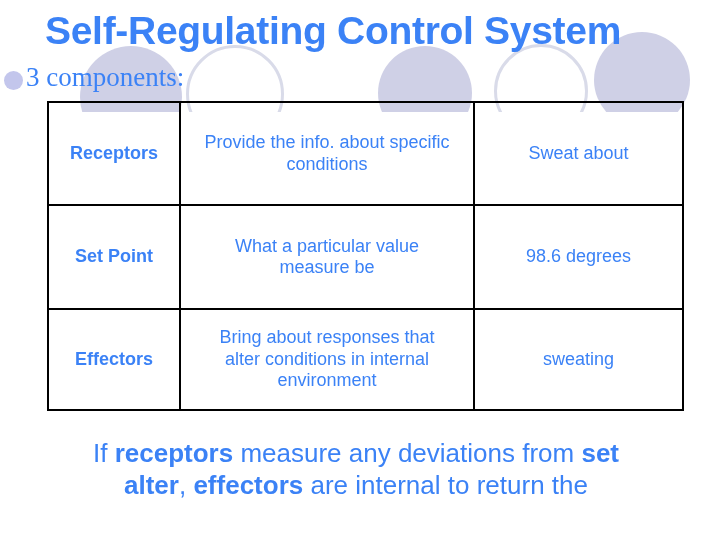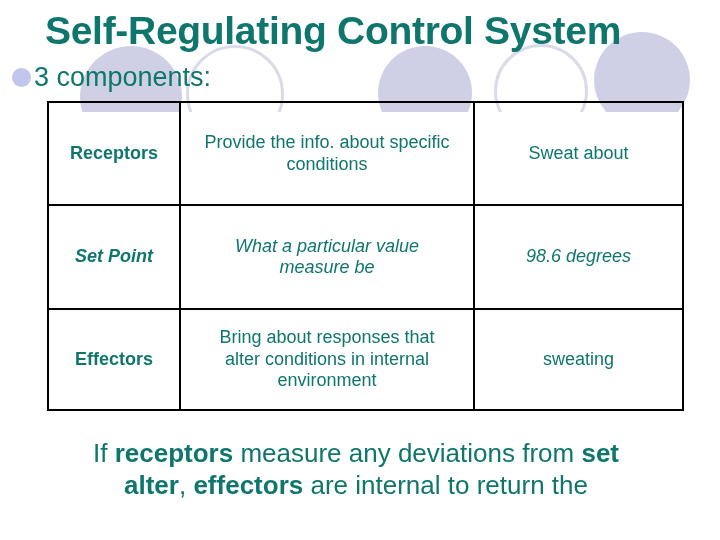--- a/index.html
+++ b/index.html
@@ -3,21 +3,21 @@
 <meta charset="utf-8">
 <style>
   * { margin: 0; padding: 0; box-sizing: border-box; }
   html, body { background: #888; }
   body { font-family: "Liberation Sans", sans-serif; }
   .slide {
     position: relative;
     width: 720px; height: 540px;
     background: #ffffff;
     overflow: hidden;
-    color: #0f766e;
+    color: #3b82f6;
   }
   
   .decor-band {
     position: absolute; left: 0; top: 0;
     width: 720px; height: 112px;
     overflow: hidden;
     z-index: 0;
   }
   .decor-circle { position: absolute; border-radius: 50%; }
   .decor-filled { background: #cfd0e6; }
@@ -30,23 +30,23 @@
 
   .title {
     position: absolute; left: 45px; top: 8px;
     z-index: 2;
     font-size: 39px; font-weight: bold;
     line-height: 46px;
     letter-spacing: -0.3px;
     white-space: nowrap;
   }
   .bullet-row {
-    position: absolute; left: 12px; top: 62px;
+    position: absolute; left: 4px; top: 62px;
     z-index: 2;
-    display: flex; align-items: flex-start;
+    display: flex; align-items: center; font-family: Liberation Serif, serif;
   }
   .bullet-dot {
     width: 19px; height: 19px; border-radius: 50%;
     background: #c3c6ec;
     margin-top: 6px;
     flex: 0 0 auto;
   }
   .bullet-text {
     margin-left: 3px;
     font-size: 27px; line-height: 31px;
@@ -64,21 +64,21 @@
     border: 2px solid #000000;
     text-align: center;
     vertical-align: middle;
     font-size: 18px;
     line-height: 21.5px;
     background: transparent;
   }
   td.name-cell { font-weight: bold; }
   .desc-inner { width: 250px; margin: 0 auto; }
   tr.r1 { height: 103px; }
-  tr.r2 { height: 104px; font-style: italic; }
+  tr.r2 { height: 104px; }
   tr.r3 { height: 101px; }
 
   .summary {
     position: absolute; left: 0; top: 437px;
     z-index: 2;
     width: 712px;
     text-align: center;
     font-size: 26px;
     line-height: 32px;
   }

